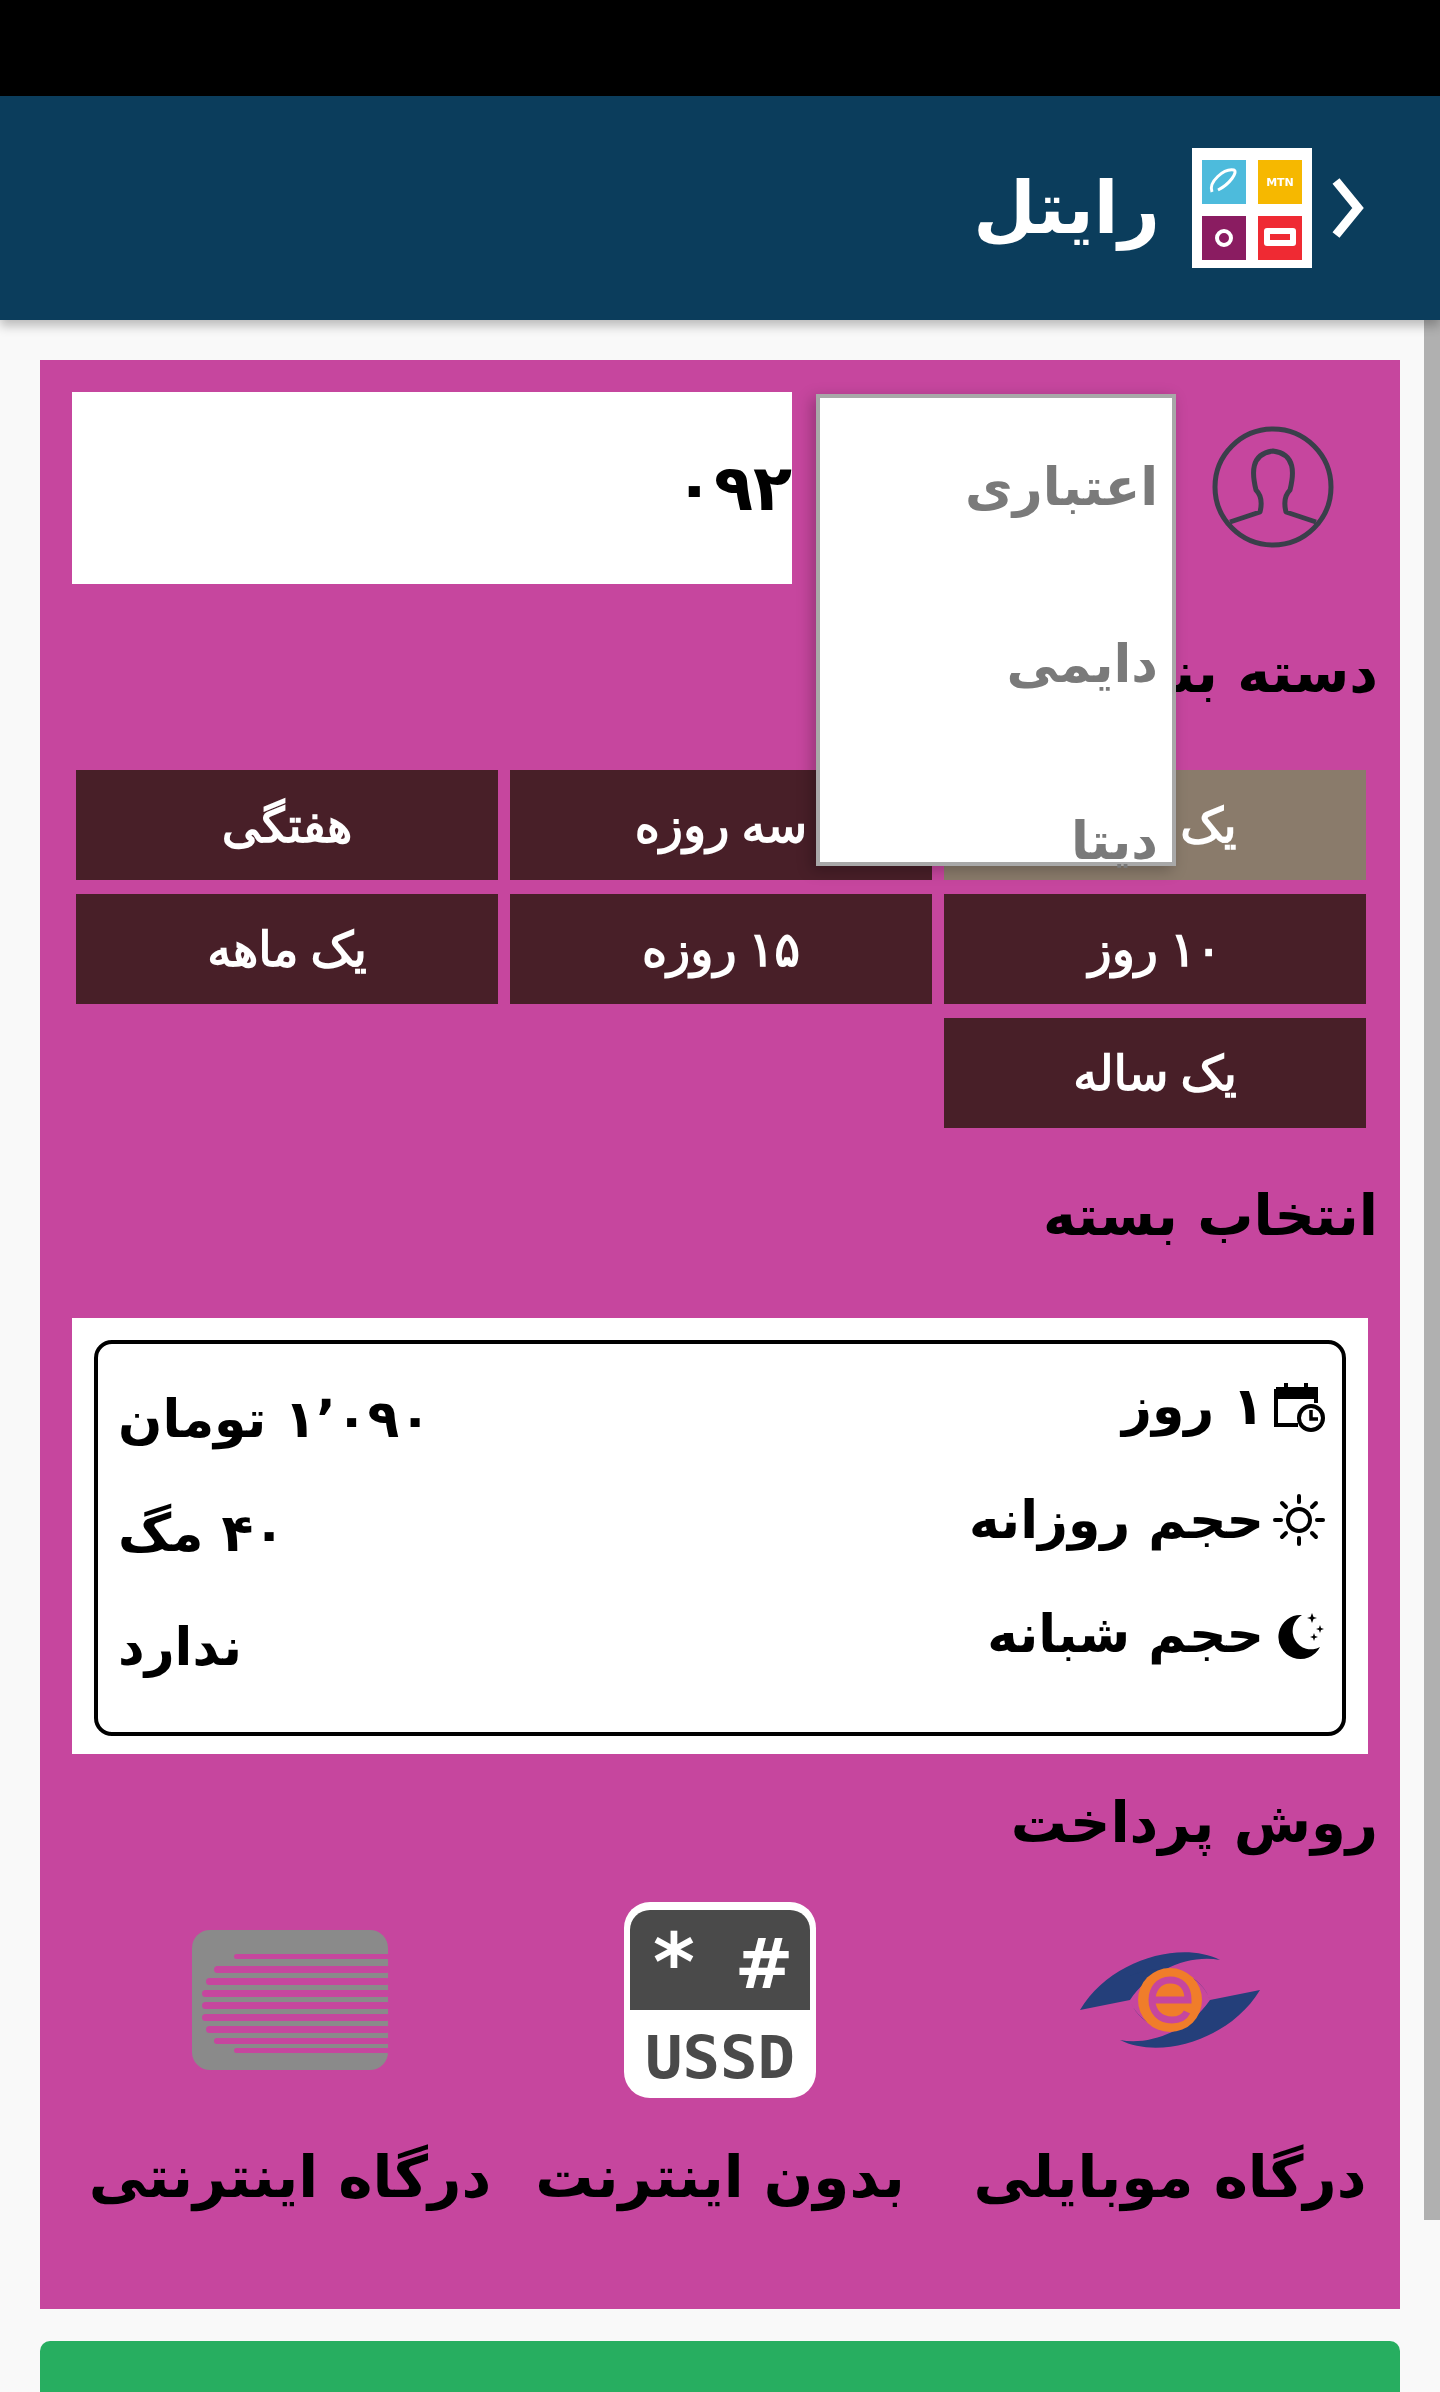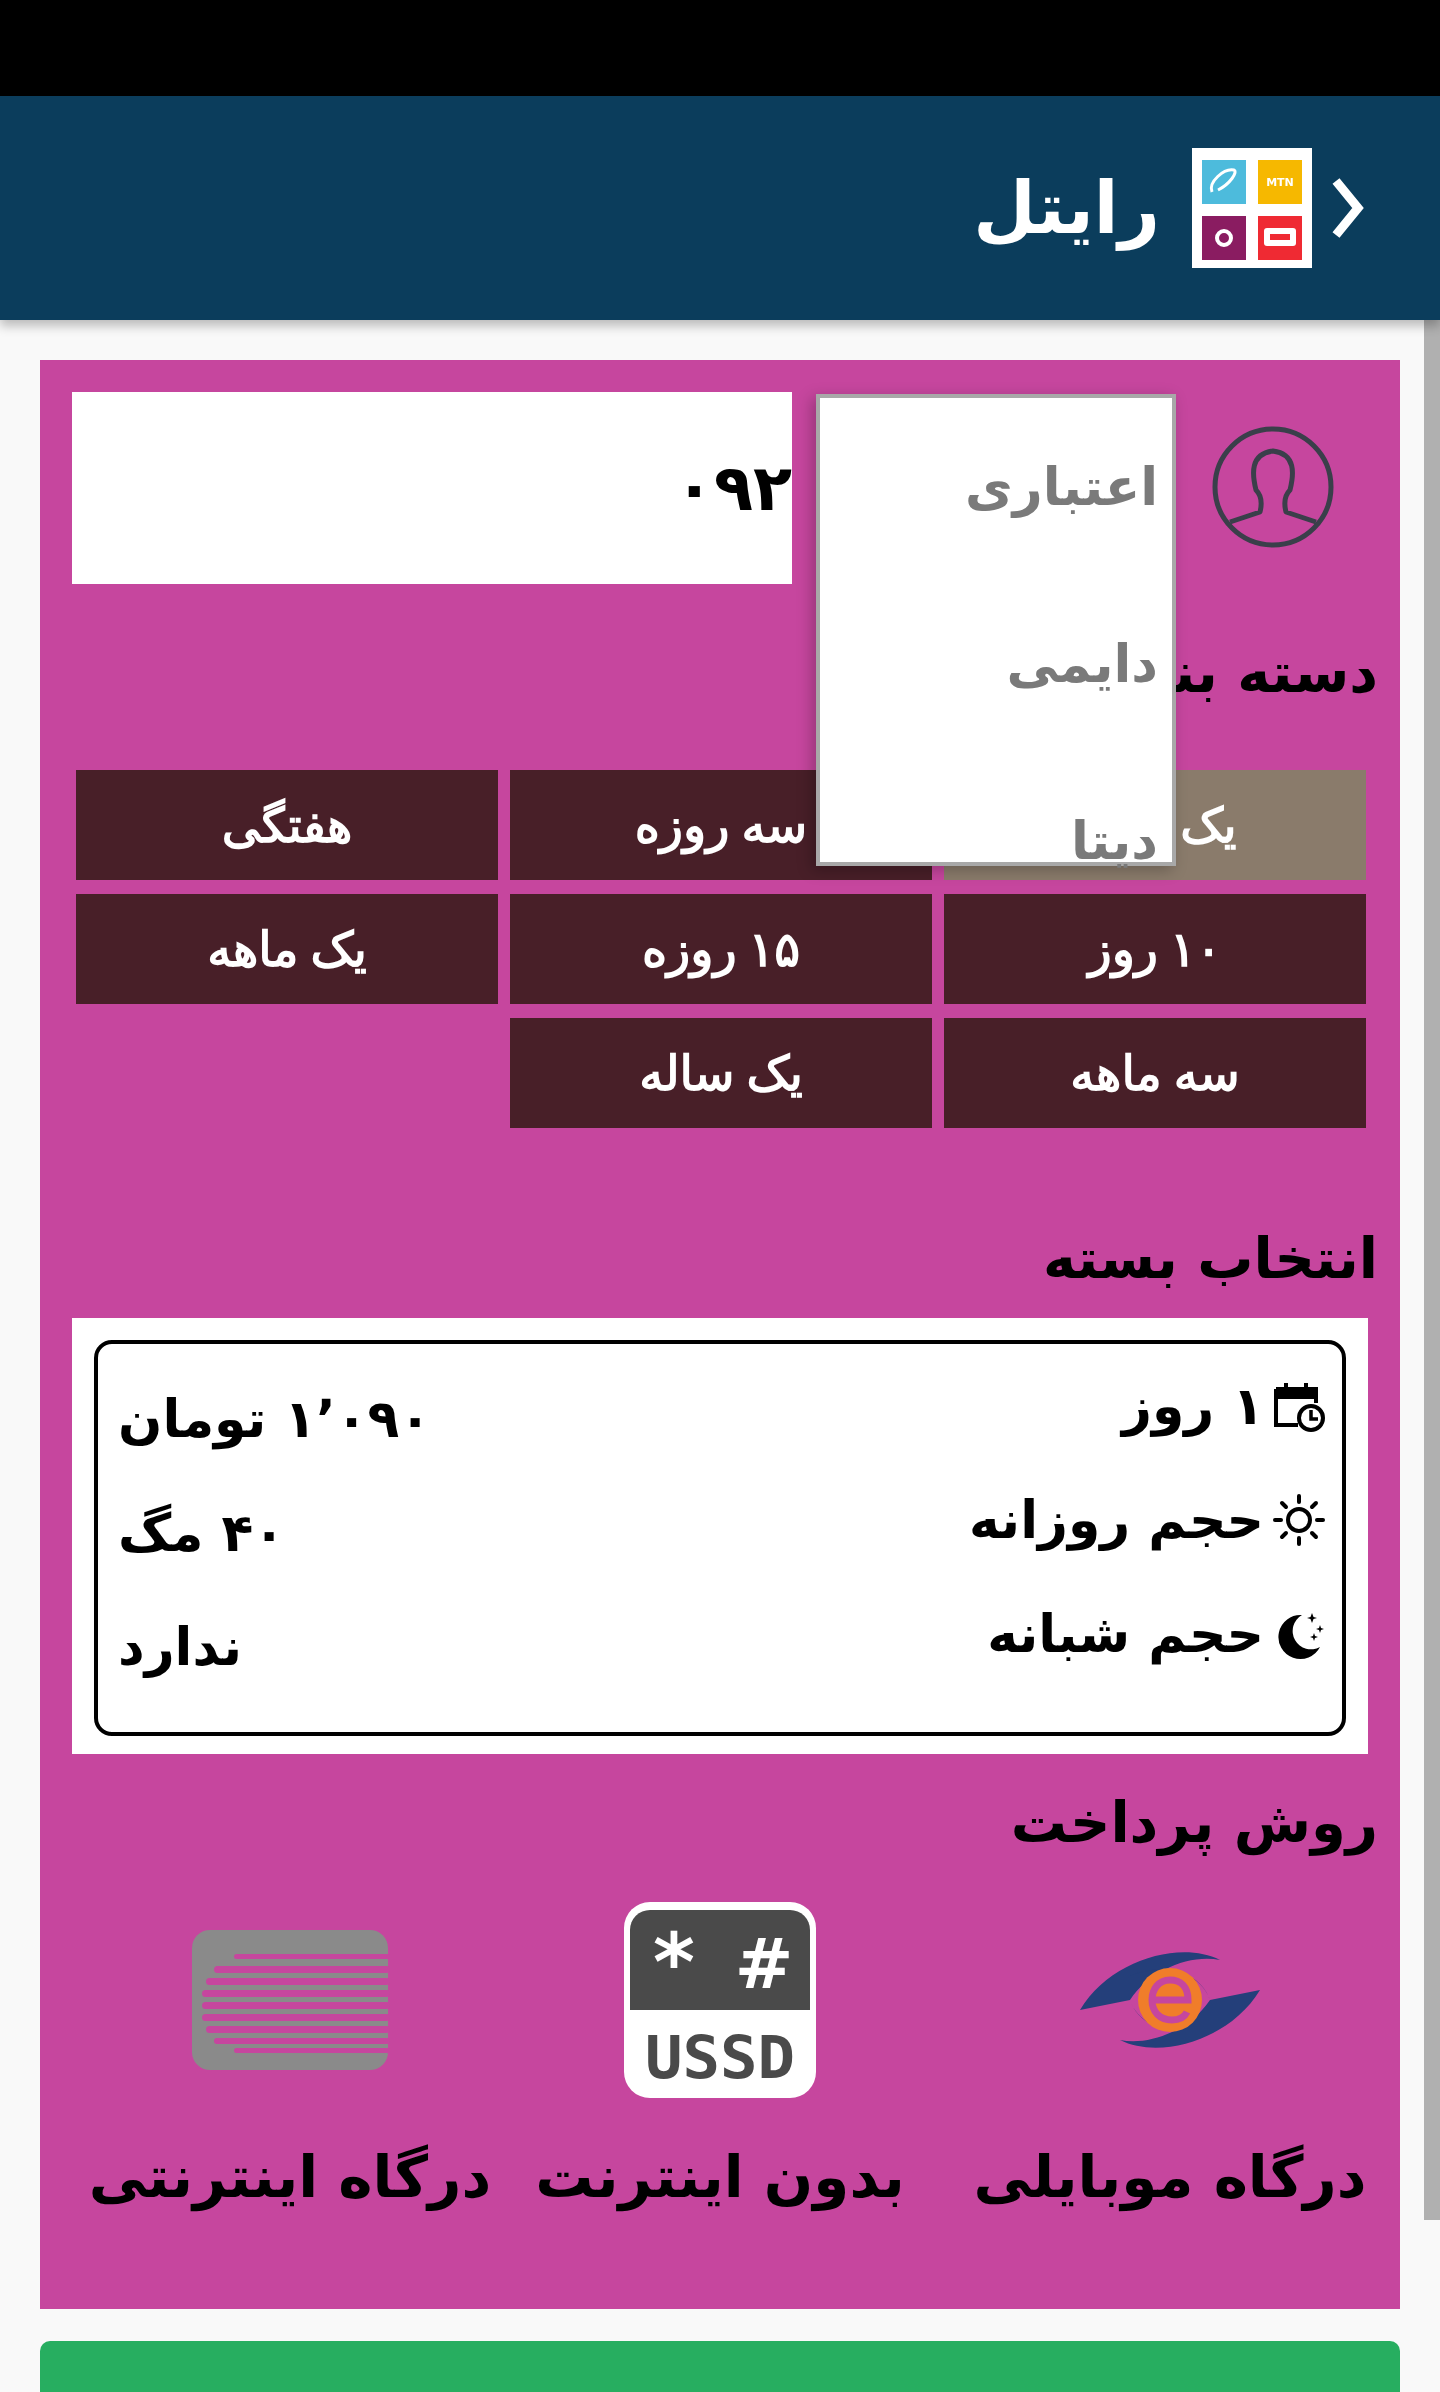--- a/index.html
+++ b/index.html
@@ -20,21 +20,21 @@
   .scrollbar { position: absolute; left: 1424px; top: 320px; width: 16px; height: 1900px; background: #B0B0B0; }
 
   .panel { position: absolute; left: 40px; top: 360px; width: 1360px; height: 1949px; background: #C6469E; }
 
   .phone-input { position: absolute; left: 32px; top: 32px; width: 720px; height: 192px; background: #FFFFFF; border: none; font-size: 64px; font-weight: bold; color: #000; padding-left: 40px; direction: ltr; font-family: "DejaVu Sans", sans-serif; outline: none; text-align: right; }
 
   .avatar { position: absolute; left: 1170px; top: 64px; width: 126px; height: 126px; }
 
   .section-heading { position: absolute; right: 22px; font-size: 56px; font-weight: bold; color: #000000; direction: rtl; white-space: nowrap; }
   .h-category { top: 280px; }
-  .h-package { top: 866px; }
+  .h-package { top: 823px; }
   .h-payment { top: 1430px; }
 
   .grid { position: absolute; left: 36px; top: 410px; width: 1290px; display: grid; grid-template-columns: repeat(3, 1fr); grid-auto-rows: 110px; column-gap: 12px; row-gap: 14px; direction: rtl; }
   .grid-btn { background: #481F28; color: #FFFFFF; font-size: 48px; font-weight: bold; display: flex; align-items: center; justify-content: center; cursor: pointer; border: none; font-family: Liberation Serif, serif; }
   .grid-btn.selected { background: #8A7B6B; }
 
   .dropdown { position: absolute; left: 776px; top: 34px; width: 360px; height: 472px; background: #FFFFFF; border: 4px solid #A8A8A8; box-shadow: -4px 4px 14px rgba(0,0,0,0.25); z-index: 5; direction: rtl; }
   .dropdown-item { height: 177px; display: flex; align-items: center; padding-right: 14px; font-size: 52px; font-weight: bold; color: #7A7A7A; cursor: pointer; }
 
   .details-card { position: absolute; left: 32px; top: 958px; width: 1296px; height: 436px; background: #FFFFFF; }
@@ -103,21 +103,20 @@
 
   <div class="section-heading h-category">دسته بندی</div>
 
   <div class="grid">
     <button class="grid-btn selected">یک روزه</button>
     <button class="grid-btn">سه روزه</button>
     <button class="grid-btn">هفتگی</button>
     <button class="grid-btn">۱۰ روز</button>
     <button class="grid-btn">۱۵ روزه</button>
     <button class="grid-btn">یک ماهه</button>
-    <button class="grid-btn">سه ماهه</button>
     <button class="grid-btn">یک ساله</button>
   </div>
 
   <div class="dropdown">
     <div class="dropdown-item">اعتباری</div>
     <div class="dropdown-item">دایمی</div>
     <div class="dropdown-item">دیتا</div>
   </div>
 
   <div class="section-heading h-package">انتخاب بسته</div>

